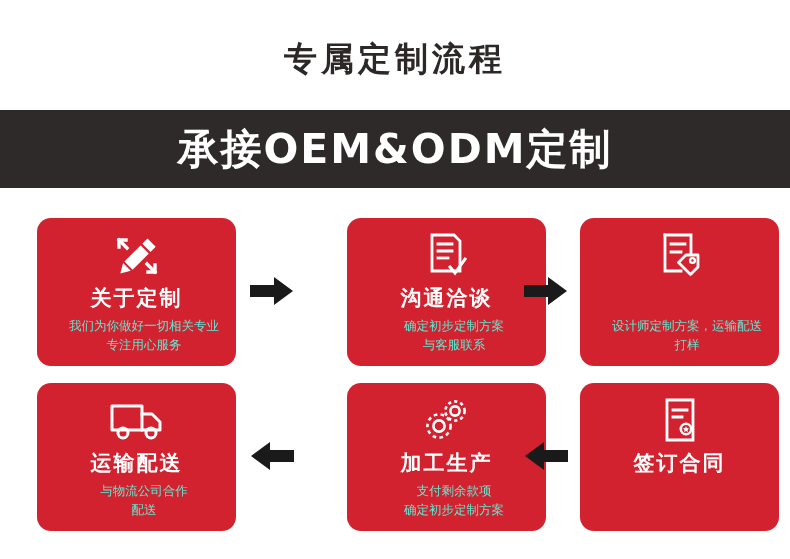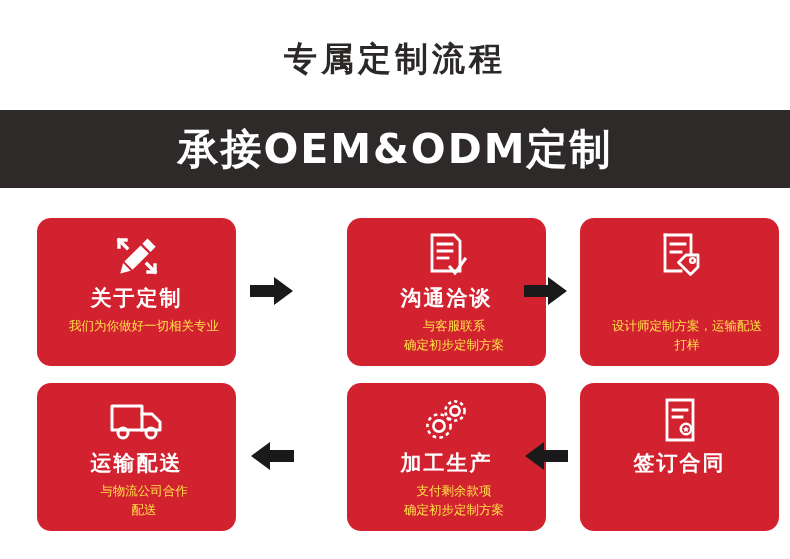--- a/index.html
+++ b/index.html
@@ -109,21 +109,21 @@
     letter-spacing: 2px;
     line-height: 28px;
     white-space: nowrap;
   }
   .card-sub {
     position: absolute;
     top: 98px;
     left: 0;
     width: 214px;
     text-align: center;
-    color: #fde047;
+    color: #5eead4;
     font-size: 12.5px;
     line-height: 19px;
     padding: 0 8px;
     box-sizing: border-box;
   }
   .card-sub .line { display: block; white-space: nowrap; }
 
   
   .arrow {
     position: absolute;
@@ -160,20 +160,21 @@
           <g fill="#ffffff">
             <path d="M36.5 6.5 l8.2 8.2 -5.2 5.2 -8.2 -8.2 z"></path>
             <path d="M29.6 13.4 l8.2 8.2 -16.2 16.2 -8.2 -8.2 z"></path>
             <path d="M12.1 31.1 l7.6 7.6 -10.4 2.8 z"></path>
           </g>
         </svg>
       </div>
       <div class="card-title">关于定制</div>
       <div class="card-sub">
         <span class="line">我们为你做好一切相关专业</span>
+        <span class="line">专注用心服务</span>
       </div>
     </div>
 
     <div class="arrow a-1">
       <svg width="44" height="30" viewBox="0 0 44 30">
         <path d="M0 9 L24 9 L24 1 L43 15 L24 29 L24 21 L0 21 Z" fill="#1a1a1a"></path>
       </svg>
     </div>
 
     <div class="card col2">
@@ -183,22 +184,22 @@
             <path d="M8 4 L30 4 L36 10 L36 40 L8 40 Z"></path>
             <path d="M14 13 L28 13"></path>
             <path d="M14 20 L28 20"></path>
             <path d="M14 27 L24 27"></path>
           </g>
           <path d="M26 36 L31 42 L41 28" fill="none" stroke="#ffffff" stroke-width="3" stroke-linecap="square"></path>
         </svg>
       </div>
       <div class="card-title">沟通洽谈</div>
       <div class="card-sub">
+        <span class="line">确定初步定制方案</span>
         <span class="line">与客服联系</span>
-        <span class="line">确定初步定制方案</span>
       </div>
     </div>
 
     <div class="arrow a-2">
       <svg width="44" height="30" viewBox="0 0 44 30">
         <path d="M0 9 L24 9 L24 1 L43 15 L24 29 L24 21 L0 21 Z" fill="#1a1a1a"></path>
       </svg>
     </div>
 
     <div class="card col3">

